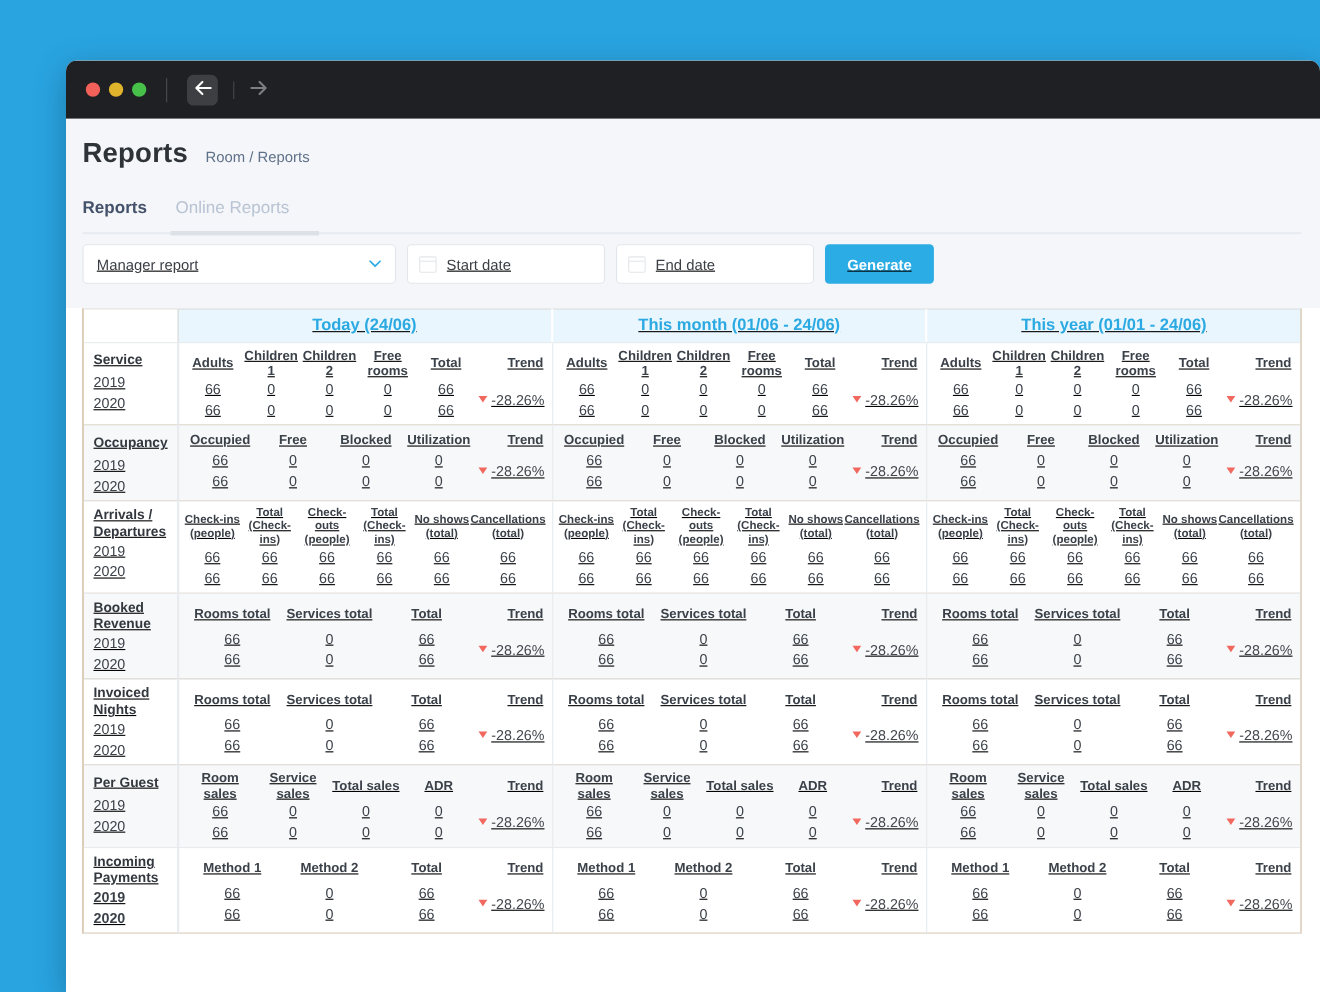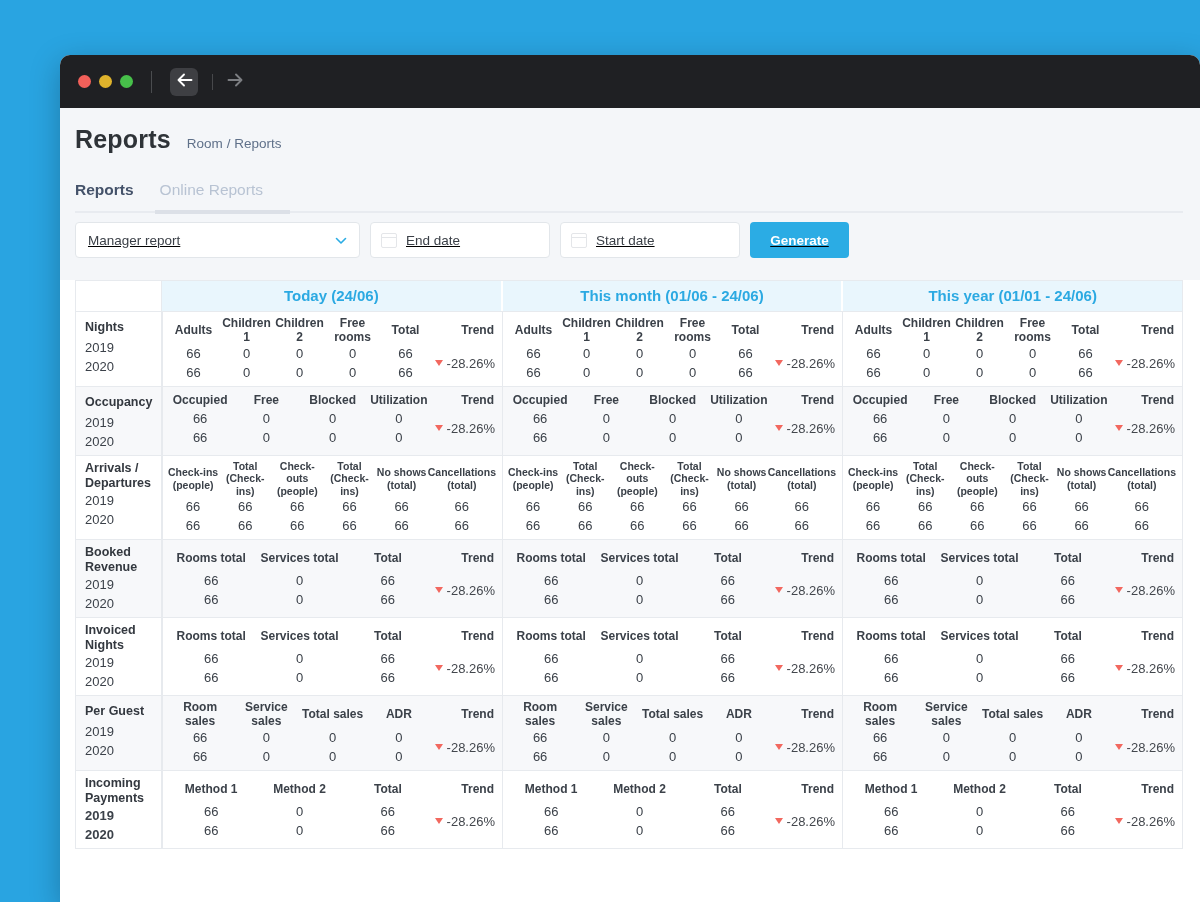--- a/index.html
+++ b/index.html
@@ -65,21 +65,21 @@
     border:none; outline:none; font-size:13.5px; color:#3A3F46; width:100%;
     font-family:"Liberation Sans", sans-serif; background:transparent;
   }
   .date-input input::placeholder { color:#3A3F46; opacity:1; }
   .btn {
     background:#2BACE4; color:#fff; border:none; border-radius:4px; cursor:pointer;
     font-family:"Liberation Sans", sans-serif; font-weight:bold;
   }
   .generate-btn { width:99px; height:36px; font-size:13.5px; margin-left:10px; }
   
-  .table-wrap { margin:0 17px 0 15px; border:1px solid #E7EAEE; background:#a16207; }
+  .table-wrap { margin:0 17px 0 15px; border:1px solid #E7EAEE; background:#a16207;text-decoration:underline; }
   .sec-header-row { display:flex; }
   .sec-spacer { width:86px; border-right:1px solid #E7EAEE; background:#fff; }
   .sec-header {
     flex:1; background:#E9F6FD; color:#2BA9E2; font-weight:bold; font-size:15px;
     text-align:center; padding:6px 0 7px; border-left:2px solid #fff;
   }
   .sec-header:nth-child(2) { border-left:none; }
   .group { display:flex; border-top:1px solid #E7EAEE; background:#fff; }
   .group.shaded { background:#F7F8FA; }
   .label-cell { width:86px; border-right:1px solid #E7EAEE; padding:5px 4px 4px 9px; }
@@ -155,41 +155,41 @@
         <div class="select">
           <span class="select-value">Manager report</span>
           <span>
             <svg width="12" height="8" viewBox="0 0 12 8">
                 <path d="M1.5 1.5 6 6 10.5 1.5" stroke="#2BACE4" stroke-width="1.6" fill="none" stroke-linecap="round" stroke-linejoin="round"></path>
               </svg>
           </span>
         </div>
         <div class="date-input">
           <span class="cal-icon"></span>
-          <input type="text" placeholder="End date" style="">
+          <input type="text" placeholder="Start date" style="">
         </div>
         <div class="date-input">
           <span class="cal-icon"></span>
-          <input type="text" placeholder="Start date" style="">
+          <input type="text" placeholder="End date" style="">
         </div>
         <button class="btn generate-btn">Generate</button>
       </div>
     </div>
 
     <div class="table-wrap">
       <div class="sec-header-row" id="sec-headers">
         <div class="sec-spacer"></div>
       <div class="sec-header">Today (24/06)</div>
           <div class="sec-header">This month (01/06 - 24/06)</div>
           <div class="sec-header">This year (01/01 - 24/06)</div>
         </div>
       <div id="table-body">
           <div class="group">
             <div class="label-cell">
-              <div class="group-label short">Nights</div>
+              <div class="group-label short">Service</div>
               <div class="year">2019</div>
               <div class="year">2020</div>
             </div>
             <div class="section-cell">
               <div class="grid" style="grid-template-columns: repeat(5, 1fr) 64px;">
                 <div class="col-h h-short">Adults</div>
                 <div class="col-h h-short">Children 1</div>
                 <div class="col-h h-short">Children 2</div>
                 <div class="col-h h-short">Free rooms</div>
                 <div class="col-h h-short">Total</div>

